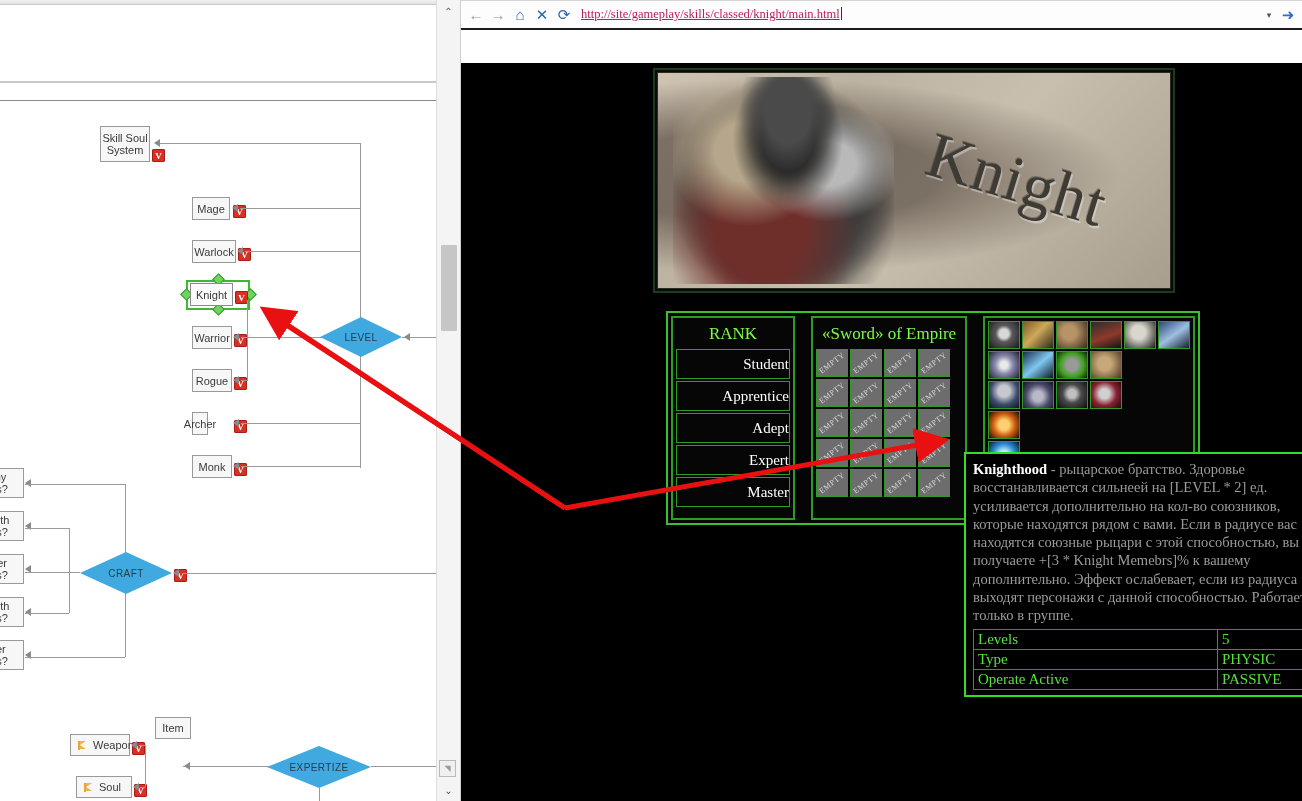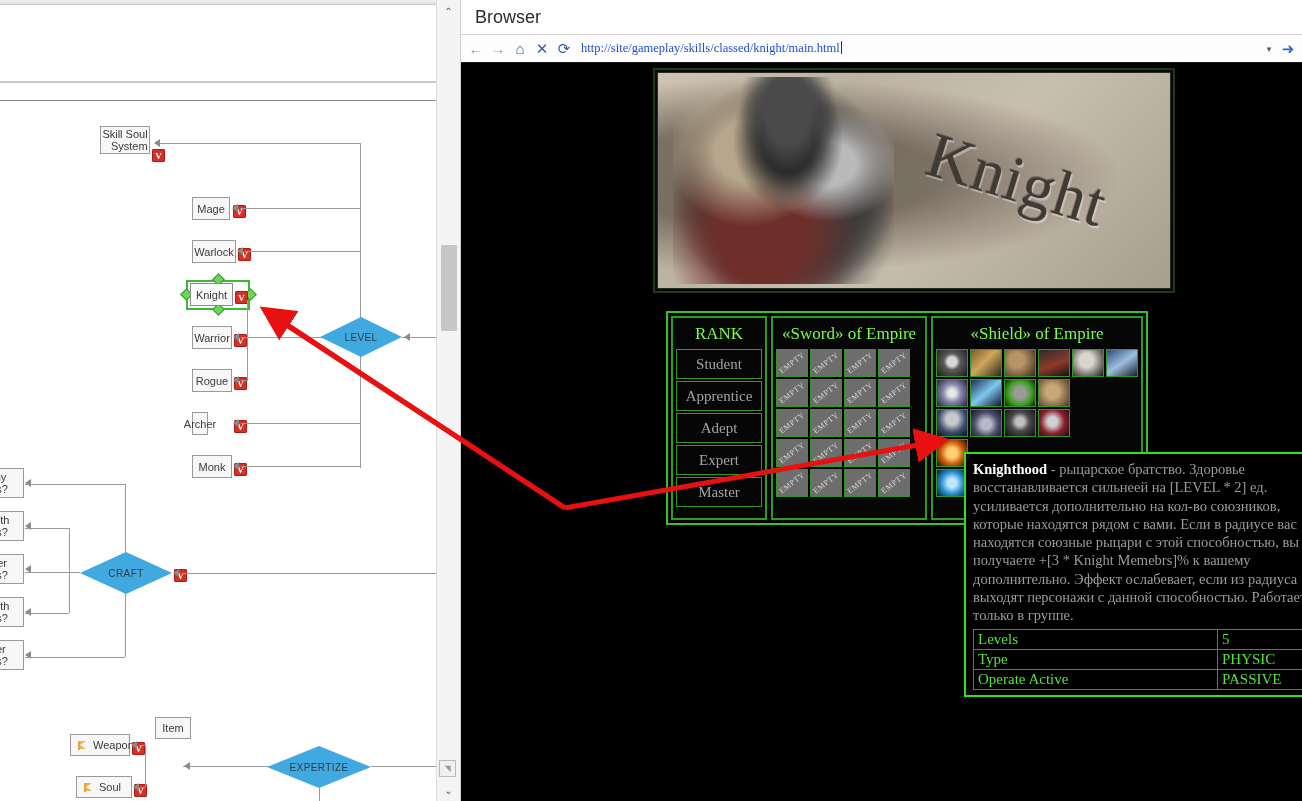--- a/index.html
+++ b/index.html
@@ -79,22 +79,22 @@
     height:27px;display:flex;align-items:center;
     border-top:1px solid #d4d4d4;border-bottom:2px solid #1c1c1c;
     background:#fdfdfd;padding:0 4px;
   }
   .nav-btn{
     width:22px;height:22px;display:flex;align-items:center;justify-content:center;
     font-size:15px;color:#2f5fa8;flex:0 0 auto;
   }
   .nav-btn.disabled{color:#9a9a9a;}
   #url-text{
-    flex:1 1 auto;font-size:12.5px;color:#1d4ed8;padding-left:6px;
-    font-family:"Liberation Serif",serif;white-space:nowrap;overflow:hidden;
+    flex:1 1 auto;font-size:12.5px;color:#be185d;padding-left:6px;
+    font-family:"Liberation Serif",serif;white-space:nowrap;overflow:hidden;text-decoration:underline;
   }
   #url-caret{display:inline-block;width:1px;height:13px;background:#333;
      vertical-align:-2px;margin-left:1px;}
   .url-right{width:16px;text-align:center;font-size:9px;color:#555;flex:0 0 auto;}
   #go-btn{width:22px;text-align:center;font-size:15px;color:#2f6fc4;flex:0 0 auto;}
 
   #page{
     position:absolute;left:0;top:63px;width:842px;height:738px;
     background:#000000;overflow:hidden;
   }
@@ -129,31 +129,31 @@
   }
   #banner-title span{
     font-family:"Liberation Serif",serif;font-size:64px;color:#3e3a34;
     transform:rotate(17deg);letter-spacing:1px;
     text-shadow:2px 2px 0 rgba(255,255,255,.35), -1px -1px 0 rgba(0,0,0,.25);
   }
   
   #skill-table{
     position:absolute;left:205px;top:248px;
     border:2px solid #39c12c;background:#050505;padding:3px;
-    display:flex;gap:4px;box-sizing:border-box;
+    display:flex;gap:16px;box-sizing:border-box;
   }
   .tbl-col{border:2px solid #2e9b24;padding:3px;background:#060606;}
   .col-head{
     color:#7dfb4a;text-align:center;font-family:"Liberation Serif",serif;
     font-size:17px;padding:3px 6px 5px;font-weight:normal;
   }
   .rank-cell{
-    border:1px solid #2e9b24;color:#a3a3a3;text-align:center;
+    border:1px solid #2e9b24;color:#ffffff;text-align:right;
     font-family:"Liberation Serif",serif;font-size:15px;
-    height:28px;line-height:28px;width:84px;margin-bottom:2px;
+    height:28px;line-height:28px;width:84px;margin-bottom:2px;padding-left:28px;
   }
   .rank-cell:last-child{margin-bottom:8px;}
   .slot-row{display:flex;gap:2px;margin-bottom:2px;}
   .slot-row:last-child{margin-bottom:0;}
   .slot{
     width:32px;height:28px;border:1px solid #2e9b24;box-sizing:border-box;
     background:#6d6d6d;position:relative;overflow:hidden;
   }
   .slot .empty-lbl{
     position:absolute;left:50%;top:50%;
@@ -190,21 +190,21 @@
   #annot{position:absolute;left:0;top:0;width:1302px;height:801px;pointer-events:none;}
 </style>
 </head>
 <body>
 
 <div id="diagram-pane">
   <div class="pane-top-border"></div>
   <div class="pane-hline" style="top:81px;background:#c8c8c8;height:2px;"></div>
   <div class="pane-hline" style="top:100px;background:#8b8b8b;"></div>
 
-  <div class="node" style="left:100px;top:126px;width:50px;height:28px;text-align:right;">
+  <div class="node" style="left:100px;top:126px;width:50px;height:36px;">
     <span style="white-space:pre-line">Skill Soul
 System</span>
   </div>
   <div class="vbadge" style="left:152px;top:149px;"></div>
   <div class="edge-h" style="left:160px;top:143px;width:200px;"></div>
   <div class="arrowleft" style="left:154px;top:139px;"></div>
 
   <div class="edge-v" style="left:360px;top:143px;height:325px;"></div>
 
   <div class="node" style="left:192px;top:197px;width:38px;height:23px;">
@@ -339,21 +339,20 @@
 
   <div id="diag-scroll">
     <div class="sb-btn" id="sb-up">⌃</div>
     <div id="sb-thumb"></div>
     <div id="sb-corner">◥</div>
     <div class="sb-btn" id="sb-down">⌄</div>
   </div>
 </div>
 
 <div id="browser">
-  <div id="browser-title">Browser</div>
   <div id="url-bar">
     <span class="nav-btn disabled">←</span>
     <span class="nav-btn disabled">→</span>
     <span class="nav-btn">⌂</span>
     <span class="nav-btn">✕</span>
     <span class="nav-btn">⟳</span>
     <span id="url-text"><span>http://site/gameplay/skills/classed/knight/main.html</span><span id="url-caret"></span></span>
     <span class="url-right">▾</span>
     <span id="go-btn">➜</span>
   </div>
@@ -450,21 +449,20 @@
                 <span class="empty-lbl">EMPTY</span>
               </div>
               <div class="slot">
                 <span class="empty-lbl">EMPTY</span>
               </div>
             </div>
           </div>
       </div>
 
       <div class="tbl-col">
-        <div class="col-head">«Shield» of Empire</div>
         <div id="shield-rows">
             <div class="slot-row">
               <div class="icon-slot" style="background: radial-gradient(circle at 50% 45%, rgb(216, 216, 216) 0px, rgb(216, 216, 216) 22%, rgb(90, 90, 90) 40%, rgb(26, 26, 26) 100%);"></div>
               <div class="icon-slot" style="background: linear-gradient(135deg, rgb(122, 90, 42), rgb(207, 168, 90) 45%, rgb(43, 43, 26));"></div>
               <div class="icon-slot" style="background: radial-gradient(circle at 40% 40%, rgb(184, 147, 104) 0px, rgb(184, 147, 104) 30%, rgb(58, 42, 24) 100%);"></div>
               <div class="icon-slot" style="background: linear-gradient(160deg, rgb(44, 44, 44), rgb(141, 58, 42) 55%, rgb(20, 20, 20));"></div>
               <div class="icon-slot" style="background: radial-gradient(circle at 45% 40%, rgb(217, 214, 205) 0px, rgb(217, 214, 205) 30%, rgb(107, 106, 99) 70%, rgb(27, 27, 24));"></div>
               <div class="icon-slot" style="background: linear-gradient(145deg, rgb(42, 74, 122), rgb(159, 191, 224) 50%, rgb(20, 32, 46));"></div>
             </div>
             <div class="slot-row">

